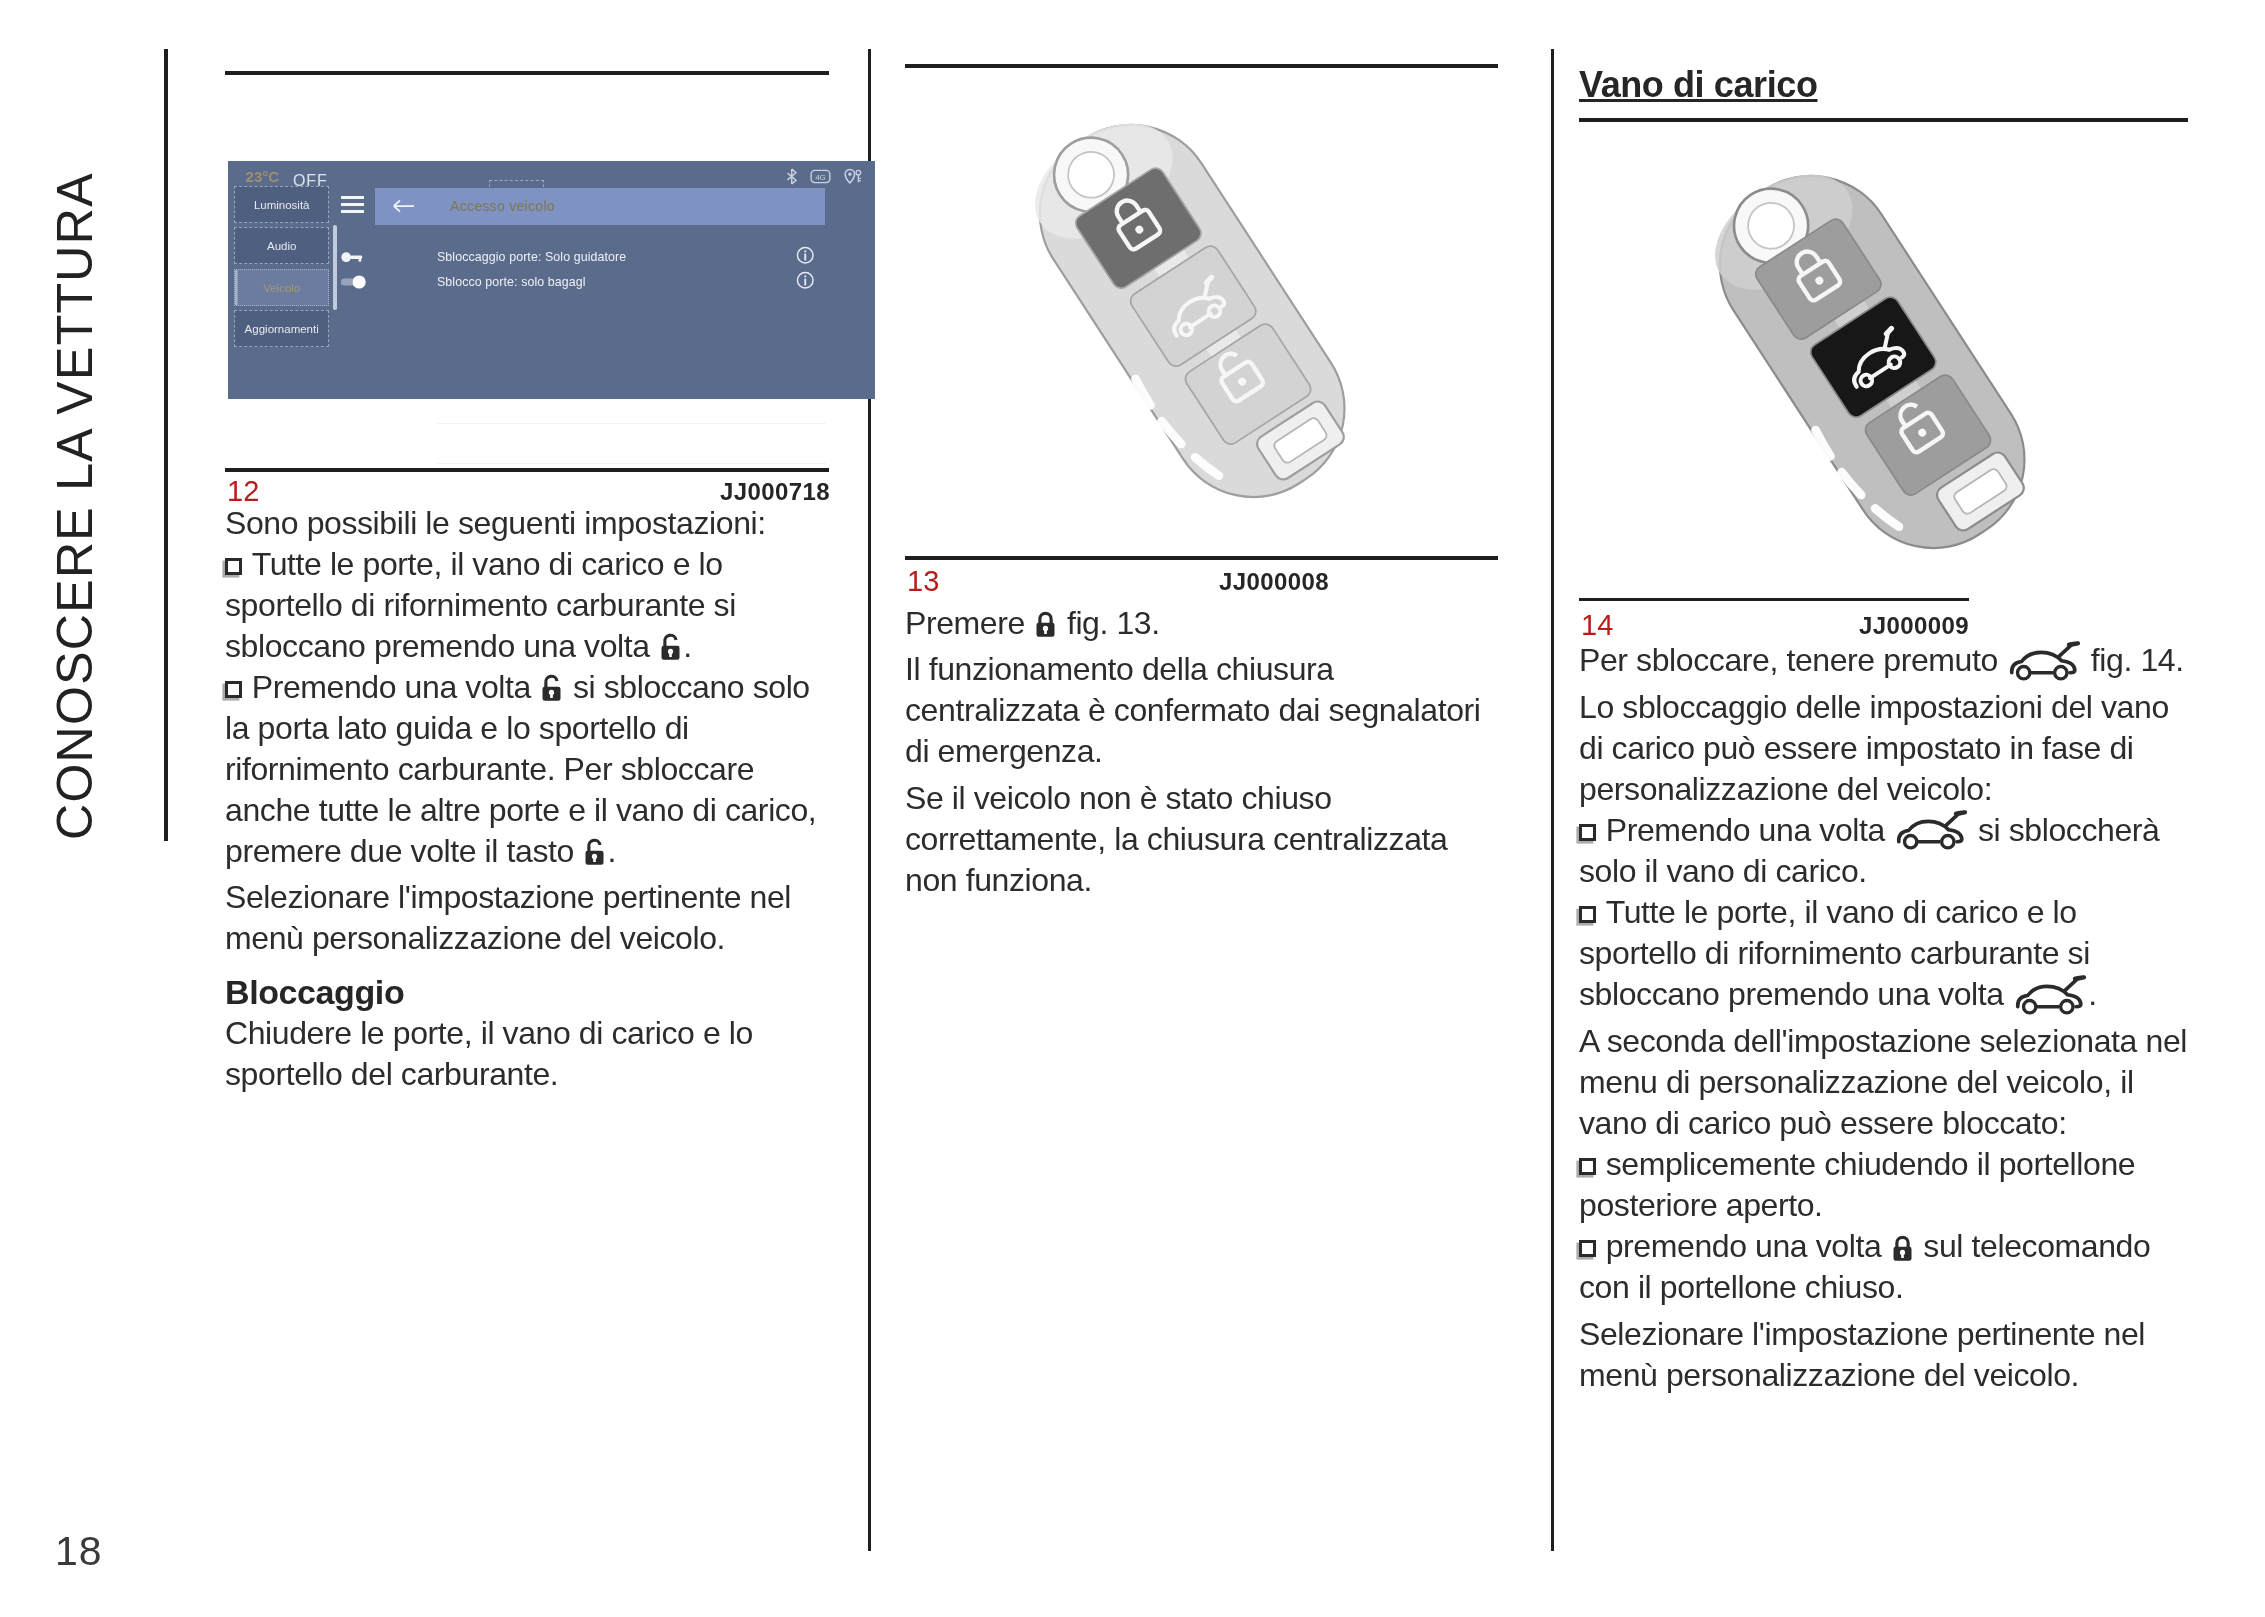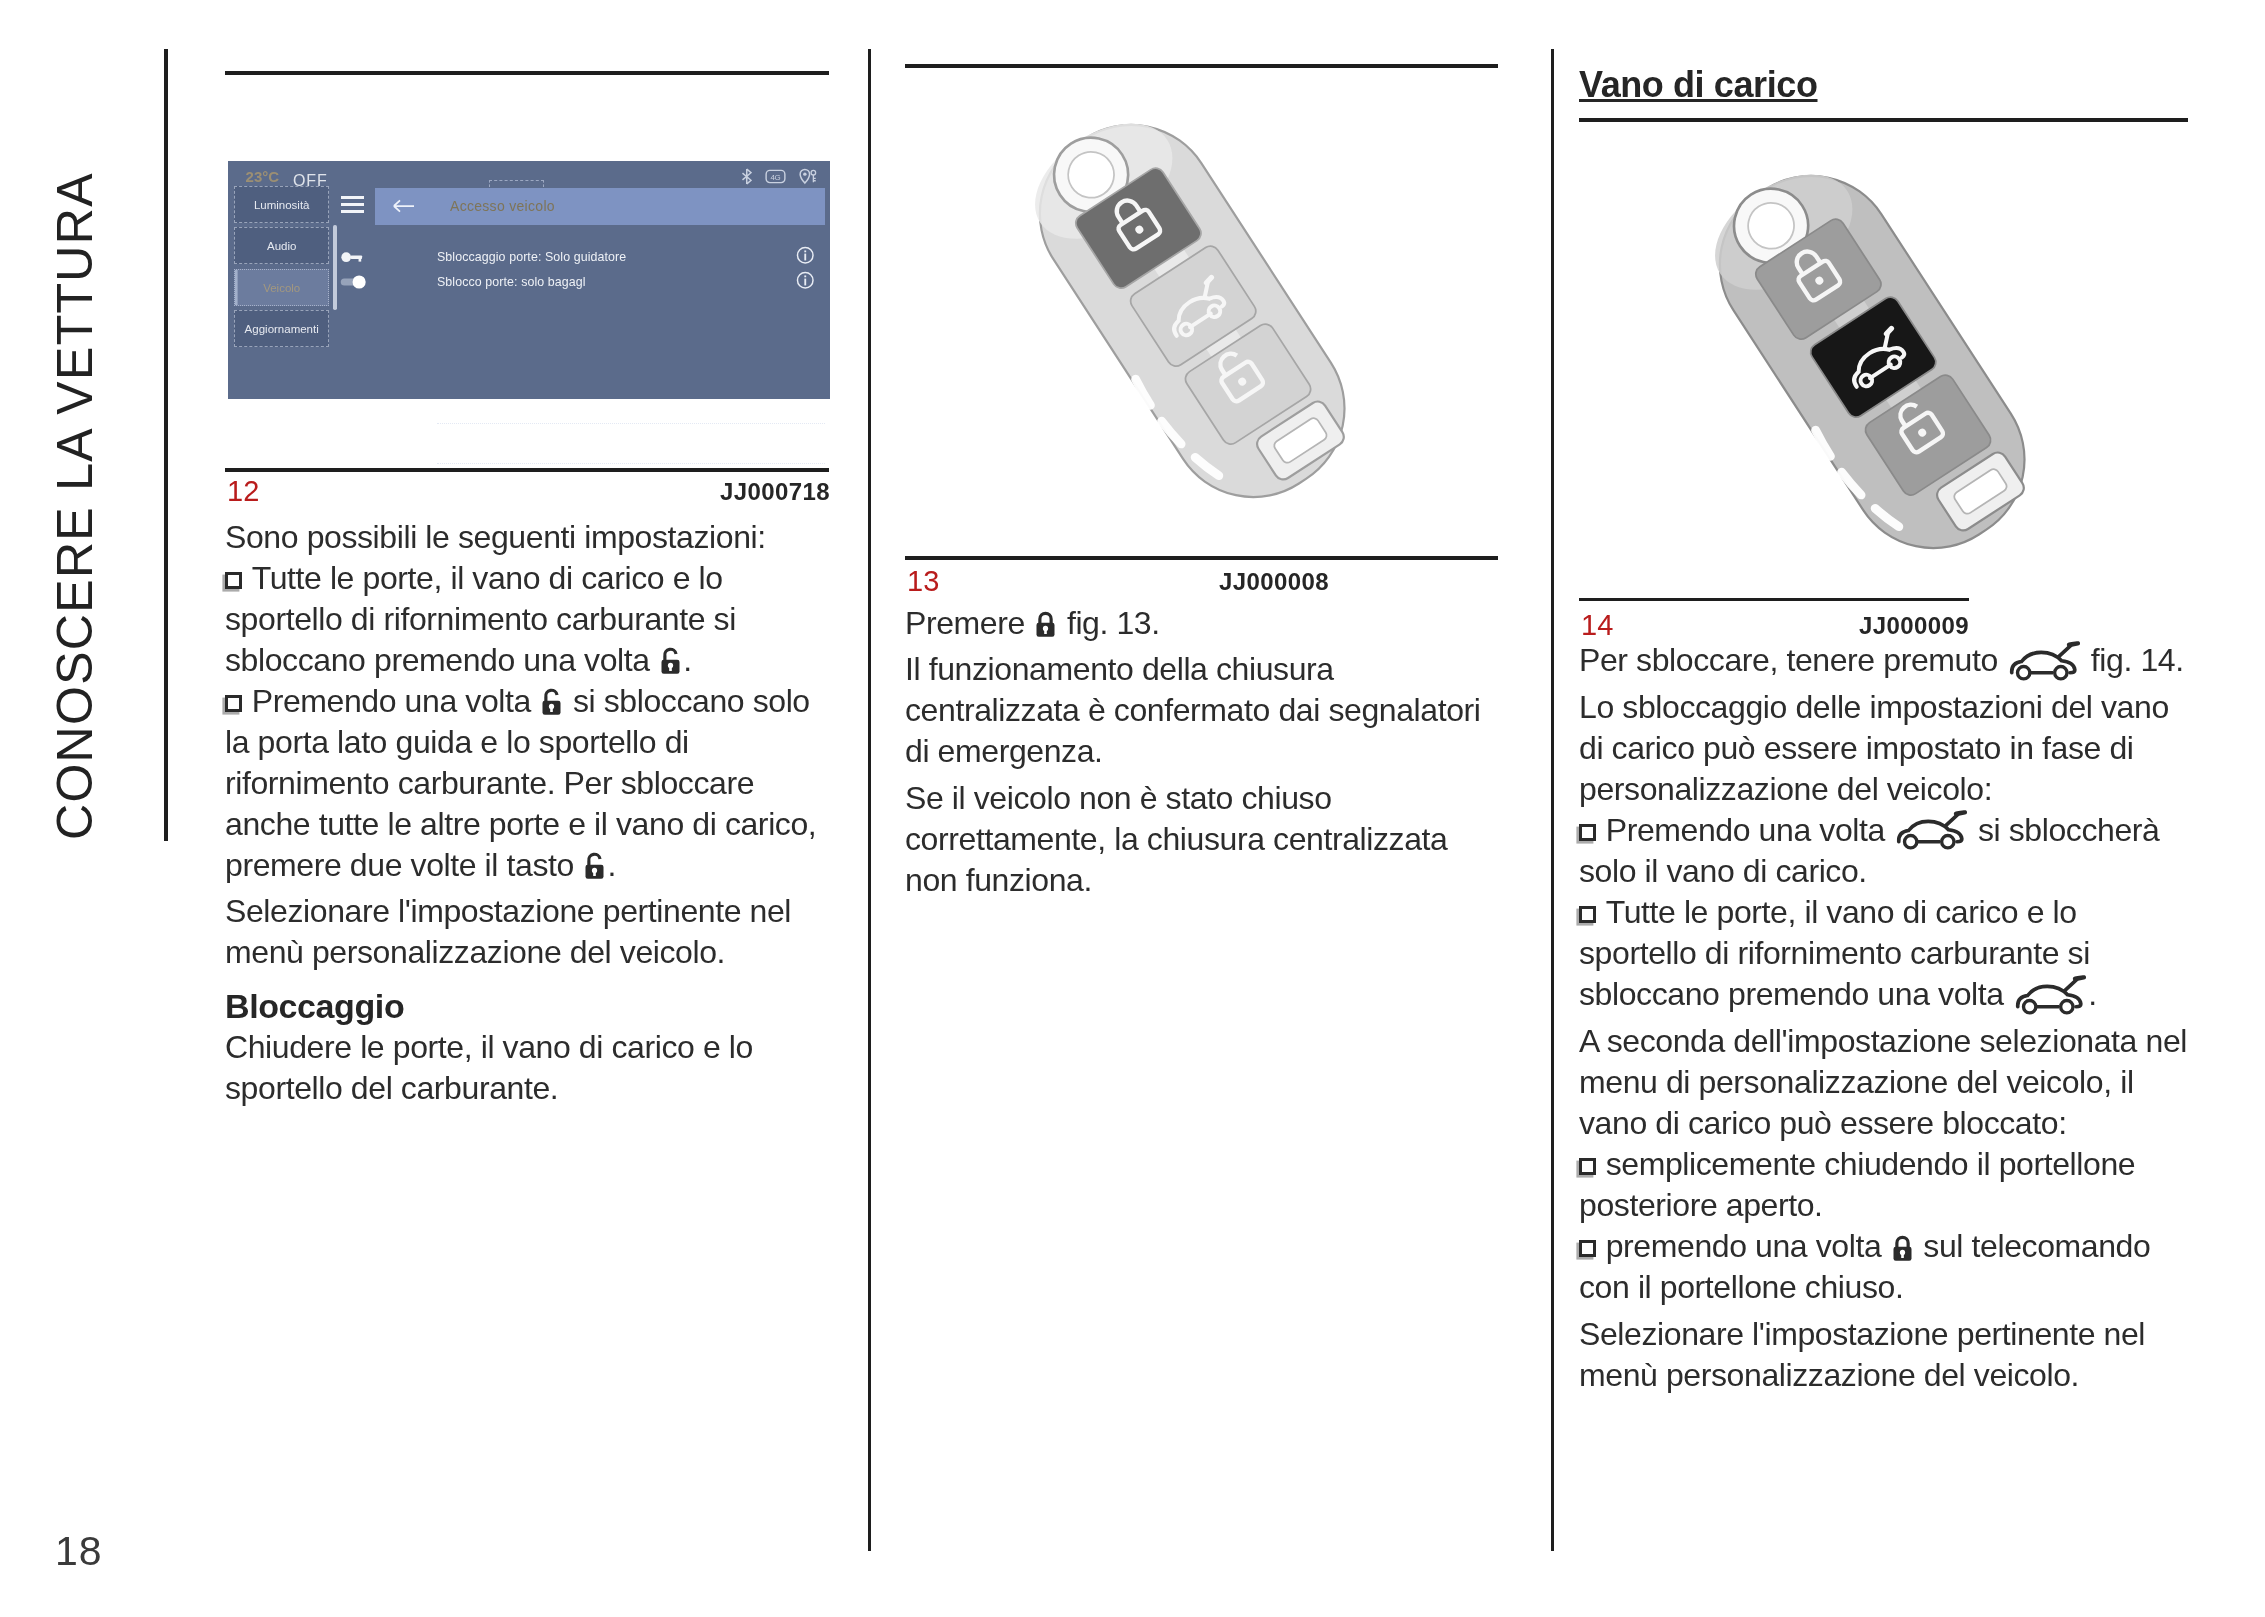--- a/index.html
+++ b/index.html
@@ -29,21 +29,21 @@
   .fig14-bot { left:1579px; top:598px; width:390px; height:2.6px; }
 
   .caption-row { position:absolute; display:flex; justify-content:space-between; align-items:flex-start; }
   .cap12 { left:227px;  top:475px; width:603px; }
   .cap13 { left:907px; top:565px; width:422px; }
   .cap14 { left:1581px; top:609px; width:388px; }
   .fig-num  { font-size:29px; color:#b91c1c; letter-spacing:0; }
   .fig-code { font-size:24px; font-weight:bold; color:#262626; letter-spacing:0.4px; margin-top:3px; }
 
   
-  .ivi { position:absolute; left:228px; top:161px; width:602px; height:238px; background:#5b6b8b; }
+  .ivi { position:absolute; left:228px; top:161px; width:602px; height:238px; background:#5b6b8b;padding-left:45px; }
   .ivi-temp { position:absolute; left:17.6px; top:7px; font-size:15px; font-weight:bold; color:#9c8f73; letter-spacing:0; }
   .ivi-off  { position:absolute; left:65px; top:10.6px; font-size:16px; color:#dfe3ea; letter-spacing:0.9px; }
   .ivi-status { position:absolute; right:12.4px; top:7px; display:flex; gap:12.4px; align-items:center; }
   .ivi-status svg { display:block; }
 
   .ivi-menu-btn {
     position:absolute; left:6.2px; width:95px; height:37px;
     background:rgba(28,42,72,0.18); border:1.3px dashed rgba(226,233,246,0.5);
     display:flex; align-items:center; justify-content:center;
     font-size:11.5px; color:#e6e9f0; letter-spacing:0; box-sizing:border-box;
@@ -77,21 +77,21 @@
   .fob-13 { left:910px; top:78px;
     --fob-body:#dadada; --fob-body2:#e9e9e9; --fob-stroke:#9e9e9e;
     --btn1:#6e6e6e; --btn2:#d3d3d3; --btn3:#d3d3d3; --btn-stroke:#a6a6a6; }
   .fob-14 { left:1590px; top:129px;
     --fob-body:#bfbfbf; --fob-body2:#cfcfcf; --fob-stroke:#8c8c8c;
     --btn1:#9d9d9d; --btn2:#171717; --btn3:#9d9d9d; --btn-stroke:#8a8a8a; }
 
   
   .textcol { position:absolute; font-size:32px; line-height:41px; color:#2c2c2c; }
   .textcol p { margin:0; }
-  .col1-text { left:225px;  top:517px; width:609px; }
+  .col1-text { left:225px;  top:503px; width:609px; }
   .col2-text { left:905px; top:603px; width:598px; }
   .col3-text { left:1579px; top:640px; width:612px; }
   .col3-heading { position:absolute; left:1579px; top:64px; font-size:36px; font-weight:bold; letter-spacing:-0.4px; color:#262626;text-decoration:underline; }
   .sub-heading { font-weight:bold; font-size:34px; margin-top:12.4px !important; letter-spacing:-0.4px; color:#262626; }
   .gap-top { margin-top:5.3px !important; }
   .sq {
     display:inline-block; width:17px; height:17px; box-sizing:border-box;
     border:3.1px solid #2a2a2a; box-shadow:-2.6px 2.6px 0 0 #ababab;
     margin-right:9.7px; vertical-align:0px;
   }

